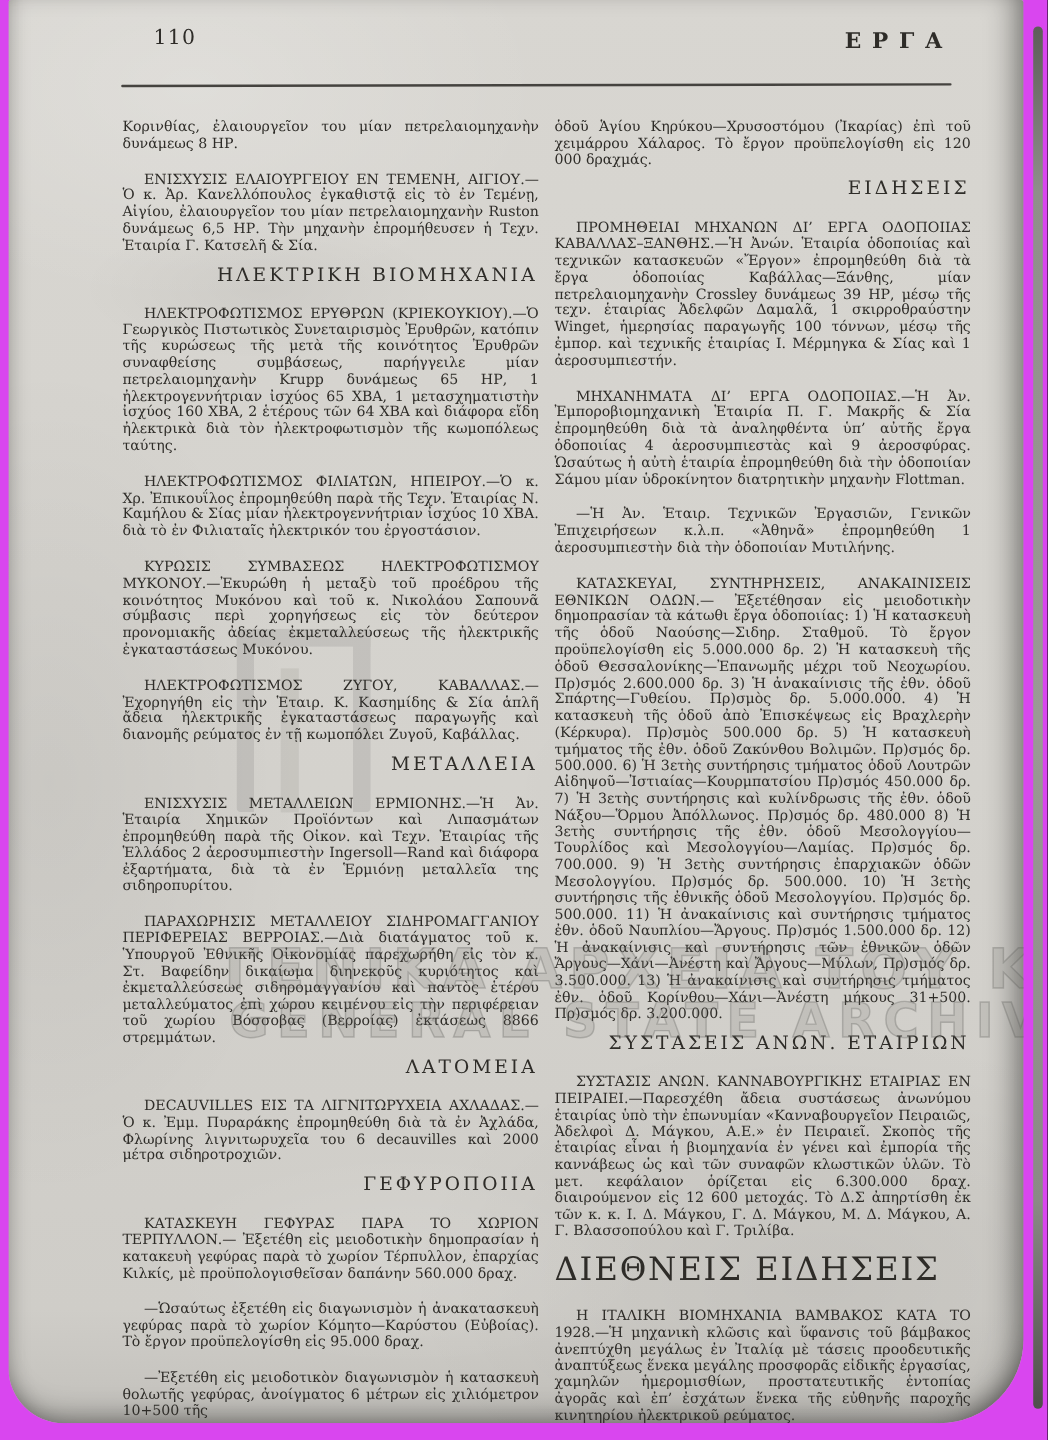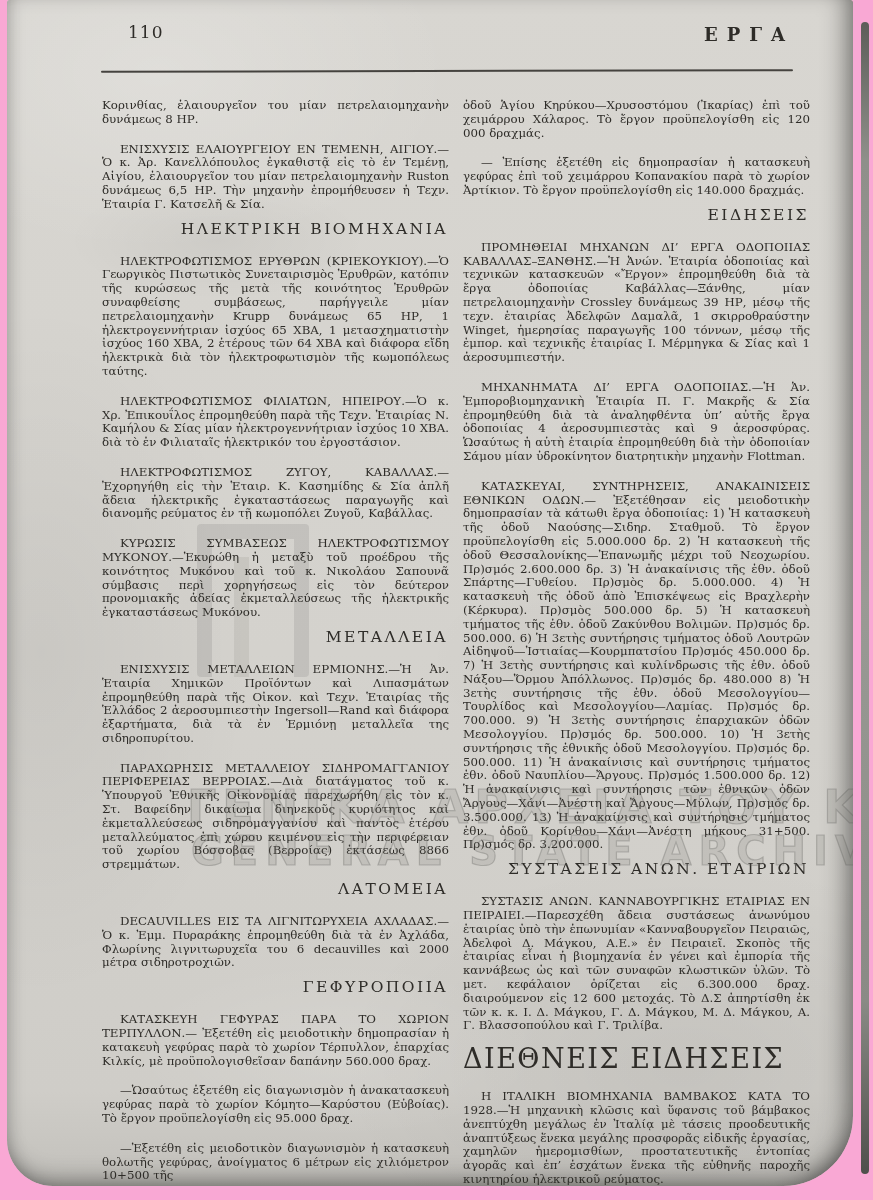--- a/index.html
+++ b/index.html
@@ -1,16 +1,16 @@
 <!DOCTYPE html>
 <html><head>
 <meta charset="utf-8">
 <style>
   html,body{margin:0;padding:0;background:#070707;}
-  #stage{position:relative;width:873px;height:1200px;overflow:hidden;background:#f9a8d4;
+  #stage{position:relative;width:873px;height:1200px;overflow:hidden;background:#d946ef;
          font-family:"DejaVu Serif","Liberation Serif",serif;color:#2e2c28;}
   
   #paper{position:absolute;left:7px;top:0;width:846px;height:1186px;
          background:
            radial-gradient(ellipse 420px 260px at 18% 6%, rgba(255,255,255,.20), rgba(255,255,255,0) 70%),
            radial-gradient(ellipse 500px 300px at 80% 90%, rgba(0,0,0,.05), rgba(0,0,0,0) 70%),
            radial-gradient(ellipse 300px 500px at 4% 55%, rgba(0,0,0,.05), rgba(0,0,0,0) 70%),
            linear-gradient(180deg,#d8d6d1 0%,#d4d2cd 55%,#cfcdc8 92%,#c2c0bb 100%);
          border-radius:2px 2px 70px 46px;
          box-shadow: inset -20px 0 26px -14px rgba(0,0,0,.45),
@@ -20,21 +20,21 @@
   
   #edge-sliver{position:absolute;right:4px;top:22px;width:8px;height:1152px;border-radius:6px;
          background:linear-gradient(180deg,#5d5d59,#8f8f8a 12%,#9a9a95 50%,#8a8a85 85%,#4f4f4b);}
   
   .page-num{position:absolute;left:121px;top:22px;font-size:17px;letter-spacing:1px;}
   .masthead{position:absolute;left:95px;top:24px;width:692px;text-align:right;
             font-size:18px;font-weight:bold;letter-spacing:9px;}
   .rule{position:absolute;left:94px;top:70px;width:692px;height:2px;background:#45433f;
         transform:rotate(-.12deg);border-radius:2px;}
   
-  #columns{position:absolute;left:95px;top:99px;width:708px;display:flex;gap:13px;justify-content:space-between;}
+  #columns{position:absolute;left:95px;top:99px;width:708px;display:flex;gap:13px;}
   .col{width:347px;font-size:11.8px;line-height:13.8px;text-align:justify;}
   .blk-p{text-indent:18px;margin:16px 0 3px;}
   .blk-cont{margin:0 0 3px;}
   .blk-h{text-align:right;text-indent:0;font-size:15.5px;line-height:19px;
          letter-spacing:2.5px;margin:8px 1px 6px;}
   .blk-H{text-align:left;text-indent:0;font-size:27px;line-height:31px;font-weight:normal;
          letter-spacing:1.5px;margin:10px 0 7px;}
   
   #wm{position:absolute;left:0;top:0;width:873px;height:1200px;pointer-events:none;}
   .wm-line{position:absolute;white-space:nowrap;font-family:"DejaVu Sans","Liberation Sans",sans-serif;
@@ -65,38 +65,38 @@
     <div class="masthead">ΕΡΓΑ</div>
     <div class="rule"></div>
 
     <div id="columns">
       <div class="col" id="col-left">
           <div class="blk-cont">Κορινθίας, ἐλαιουργεῖον του μίαν πετρελαιομηχανὴν δυνάμεως 8 ΗΡ.</div>
           <div class="blk-p">ΕΝΙΣΧΥΣΙΣ ΕΛΑΙΟΥΡΓΕΙΟΥ ΕΝ ΤΕΜΕΝΗ, ΑΙΓΙΟΥ.— Ὁ κ. Ἀρ. Κανελλόπουλος ἐγκαθιστᾷ εἰς τὸ ἐν Τεμένῃ, Αἰγίου, ἐλαιουργεῖον του μίαν πετρελαιομηχανὴν Ruston δυνάμεως 6,5 ΗΡ. Τὴν μηχανὴν ἐπρομήθευσεν ἡ Τεχν. Ἑταιρία Γ. Κατσελῆ &amp; Σία.</div>
           <div class="blk-h">ΗΛΕΚΤΡΙΚΗ ΒΙΟΜΗΧΑΝΙΑ</div>
           <div class="blk-p">ΗΛΕΚΤΡΟΦΩΤΙΣΜΟΣ ΕΡΥΘΡΩΝ (ΚΡΙΕΚΟΥΚΙΟΥ).—Ὁ Γεωργικὸς Πιστωτικὸς Συνεταιρισμὸς Ἐρυθρῶν, κατόπιν τῆς κυρώσεως τῆς μετὰ τῆς κοινότητος Ἐρυθρῶν συναφθείσης συμβάσεως, παρήγγειλε μίαν πετρελαιομηχανὴν Krupp δυνάμεως 65 ΗΡ, 1 ἠλεκτρογεννήτριαν ἰσχύος 65 ΧΒΑ, 1 μετασχηματιστὴν ἰσχύος 160 ΧΒΑ, 2 ἑτέρους τῶν 64 ΧΒΑ καὶ διάφορα εἴδη ἠλεκτρικὰ διὰ τὸν ἠλεκτροφωτισμὸν τῆς κωμοπόλεως ταύτης.</div>
           <div class="blk-p">ΗΛΕΚΤΡΟΦΩΤΙΣΜΟΣ ΦΙΛΙΑΤΩΝ, ΗΠΕΙΡΟΥ.—Ὁ κ. Χρ. Ἐπικουΐλος ἐπρομηθεύθη παρὰ τῆς Τεχν. Ἑταιρίας Ν. Καμήλου &amp; Σίας μίαν ἠλεκτρογεννήτριαν ἰσχύος 10 ΧΒΑ. διὰ τὸ ἐν Φιλιαταῖς ἠλεκτρικόν του ἐργοστάσιον.</div>
+          <div class="blk-p">ΚΥΡΩΣΙΣ ΣΥΜΒΑΣΕΩΣ ΗΛΕΚΤΡΟΦΩΤΙΣΜΟΥ ΜΥΚΟΝΟΥ.—Ἐκυρώθη ἡ μεταξὺ τοῦ προέδρου τῆς κοινότητος Μυκόνου καὶ τοῦ κ. Νικολάου Σαπουνᾶ σύμβασις περὶ χορηγήσεως εἰς τὸν δεύτερον προνομιακῆς ἀδείας ἐκμεταλλεύσεως τῆς ἠλεκτρικῆς ἐγκαταστάσεως Μυκόνου.</div>
           <div class="blk-p">ΗΛΕΚΤΡΟΦΩΤΙΣΜΟΣ ΖΥΓΟΥ, ΚΑΒΑΛΛΑΣ.— Ἐχορηγήθη εἰς τὴν Ἑταιρ. Κ. Κασημίδης &amp; Σία ἁπλῆ ἄδεια ἠλεκτρικῆς ἐγκαταστάσεως παραγωγῆς καὶ διανομῆς ρεύματος ἐν τῇ κωμοπόλει Ζυγοῦ, Καβάλλας.</div>
-          <div class="blk-p">ΚΥΡΩΣΙΣ ΣΥΜΒΑΣΕΩΣ ΗΛΕΚΤΡΟΦΩΤΙΣΜΟΥ ΜΥΚΟΝΟΥ.—Ἐκυρώθη ἡ μεταξὺ τοῦ προέδρου τῆς κοινότητος Μυκόνου καὶ τοῦ κ. Νικολάου Σαπουνᾶ σύμβασις περὶ χορηγήσεως εἰς τὸν δεύτερον προνομιακῆς ἀδείας ἐκμεταλλεύσεως τῆς ἠλεκτρικῆς ἐγκαταστάσεως Μυκόνου.</div>
           <div class="blk-h">ΜΕΤΑΛΛΕΙΑ</div>
           <div class="blk-p">ΕΝΙΣΧΥΣΙΣ ΜΕΤΑΛΛΕΙΩΝ ΕΡΜΙΟΝΗΣ.—Ἡ Ἀν. Ἑταιρία Χημικῶν Προϊόντων καὶ Λιπασμάτων ἐπρομηθεύθη παρὰ τῆς Οἰκον. καὶ Τεχν. Ἑταιρίας τῆς Ἑλλάδος 2 ἀεροσυμπιεστὴν Ingersoll—Rand καὶ διάφορα ἐξαρτήματα, διὰ τὰ ἐν Ἑρμιόνῃ μεταλλεῖα της σιδηροπυρίτου.</div>
           <div class="blk-p">ΠΑΡΑΧΩΡΗΣΙΣ ΜΕΤΑΛΛΕΙΟΥ ΣΙΔΗΡΟΜΑΓΓΑΝΙΟΥ ΠΕΡΙΦΕΡΕΙΑΣ ΒΕΡΡΟΙΑΣ.—Διὰ διατάγματος τοῦ κ. Ὑπουργοῦ Ἐθνικῆς Οἰκονομίας παρεχωρήθη εἰς τὸν κ. Στ. Βαφείδην δικαίωμα διηνεκοῦς κυριότητος καὶ ἐκμεταλλεύσεως σιδηρομαγγανίου καὶ παντὸς ἑτέρου μεταλλεύματος ἐπὶ χώρου κειμένου εἰς τὴν περιφέρειαν τοῦ χωρίου Βόσσοβας (Βερροίας) ἐκτάσεως 8866 στρεμμάτων.</div>
           <div class="blk-h">ΛΑΤΟΜΕΙΑ</div>
           <div class="blk-p">DECAUVILLES ΕΙΣ ΤΑ ΛΙΓΝΙΤΩΡΥΧΕΙΑ ΑΧΛΑΔΑΣ.— Ὁ κ. Ἐμμ. Πυραράκης ἐπρομηθεύθη διὰ τὰ ἐν Ἀχλάδα, Φλωρίνης λιγνιτωρυχεῖα του 6 decauvilles καὶ 2000 μέτρα σιδηροτροχιῶν.</div>
           <div class="blk-h">ΓΕΦΥΡΟΠΟΙΙΑ</div>
           <div class="blk-p">ΚΑΤΑΣΚΕΥΗ ΓΕΦΥΡΑΣ ΠΑΡΑ ΤΟ ΧΩΡΙΟΝ ΤΕΡΠΥΛΛΟΝ.— Ἐξετέθη εἰς μειοδοτικὴν δημοπρασίαν ἡ κατακευὴ γεφύρας παρὰ τὸ χωρίον Τέρπυλλον, ἐπαρχίας Κιλκίς, μὲ προϋπολογισθεῖσαν δαπάνην 560.000 δραχ.</div>
           <div class="blk-p">—Ὡσαύτως ἐξετέθη εἰς διαγωνισμὸν ἡ ἀνακατασκευὴ γεφύρας παρὰ τὸ χωρίον Κόμητο—Καρύστου (Εὐβοίας). Τὸ ἔργον προϋπελογίσθη εἰς 95.000 δραχ.</div>
           <div class="blk-p">—Ἐξετέθη εἰς μειοδοτικὸν διαγωνισμὸν ἡ κατασκευὴ θολωτῆς γεφύρας, ἀνοίγματος 6 μέτρων εἰς χιλιόμετρον 10+500 τῆς</div>
         </div>
       <div class="col" id="col-right">
           <div class="blk-cont">ὁδοῦ Ἁγίου Κηρύκου—Χρυσοστόμου (Ἰκαρίας) ἐπὶ τοῦ χειμάρρου Χάλαρος. Τὸ ἔργον προϋπελογίσθη εἰς 120 000 δραχμάς.</div>
-          <div class="blk-p">— Ἐπίσης ἐξετέθη εἰς δημοπρασίαν ἡ κατασκευὴ γεφύρας ἐπὶ τοῦ χειμάρρου Κοπανακίου παρὰ τὸ χωρίον Ἀρτίκιον. Τὸ ἔργον προϋπελογίσθη εἰς 140.000 δραχμάς.</div>
           <div class="blk-h">ΕΙΔΗΣΕΙΣ</div>
           <div class="blk-p">ΠΡΟΜΗΘΕΙΑΙ ΜΗΧΑΝΩΝ ΔΙ’ ΕΡΓΑ ΟΔΟΠΟΙΙΑΣ ΚΑΒΑΛΛΑΣ–ΞΑΝΘΗΣ.—Ἡ Ἀνών. Ἑταιρία ὁδοποιίας καὶ τεχνικῶν κατασκευῶν «Ἔργον» ἐπρομηθεύθη διὰ τὰ ἔργα ὁδοποιίας Καβάλλας—Ξάνθης, μίαν πετρελαιομηχανὴν Crossley δυνάμεως 39 ΗΡ, μέσῳ τῆς τεχν. ἑταιρίας Ἀδελφῶν Δαμαλᾶ, 1 σκιρροθραύστην Winget, ἡμερησίας παραγωγῆς 100 τόννων, μέσῳ τῆς ἐμπορ. καὶ τεχνικῆς ἑταιρίας Ι. Μέρμηγκα &amp; Σίας καὶ 1 ἀεροσυμπιεστήν.</div>
           <div class="blk-p">ΜΗΧΑΝΗΜΑΤΑ ΔΙ’ ΕΡΓΑ ΟΔΟΠΟΙΙΑΣ.—Ἡ Ἀν. Ἐμποροβιομηχανικὴ Ἑταιρία Π. Γ. Μακρῆς &amp; Σία ἐπρομηθεύθη διὰ τὰ ἀναληφθέντα ὑπ’ αὐτῆς ἔργα ὁδοποιίας 4 ἀεροσυμπιεστὰς καὶ 9 ἀεροσφύρας. Ὡσαύτως ἡ αὐτὴ ἑταιρία ἐπρομηθεύθη διὰ τὴν ὁδοποιίαν Σάμου μίαν ὑδροκίνητον διατρητικὴν μηχανὴν Flottman.</div>
+          <div class="blk-p">—Ἡ Ἀν. Ἑταιρ. Τεχνικῶν Ἐργασιῶν, Γενικῶν Ἐπιχειρήσεων κ.λ.π. «Ἀθηνᾶ» ἐπρομηθεύθη 1 ἀεροσυμπιεστὴν διὰ τὴν ὁδοποιίαν Μυτιλήνης.</div>
           <div class="blk-p">ΚΑΤΑΣΚΕΥΑΙ, ΣΥΝΤΗΡΗΣΕΙΣ, ΑΝΑΚΑΙΝΙΣΕΙΣ ΕΘΝΙΚΩΝ ΟΔΩΝ.— Ἐξετέθησαν εἰς μειοδοτικὴν δημοπρασίαν τὰ κάτωθι ἔργα ὁδοποιίας: 1) Ἡ κατασκευὴ τῆς ὁδοῦ Ναούσης—Σιδηρ. Σταθμοῦ. Τὸ ἔργον προϋπελογίσθη εἰς 5.000.000 δρ. 2) Ἡ κατασκευὴ τῆς ὁδοῦ Θεσσαλονίκης—Ἐπανωμῆς μέχρι τοῦ Νεοχωρίου. Πρ)σμός 2.600.000 δρ. 3) Ἡ ἀνακαίνισις τῆς ἐθν. ὁδοῦ Σπάρτης—Γυθείου. Πρ)σμὸς δρ. 5.000.000. 4) Ἡ κατασκευὴ τῆς ὁδοῦ ἀπὸ Ἐπισκέψεως εἰς Βραχλερὴν (Κέρκυρα). Πρ)σμὸς 500.000 δρ. 5) Ἡ κατασκευὴ τμήματος τῆς ἐθν. ὁδοῦ Ζακύνθου Βολιμῶν. Πρ)σμός δρ. 500.000. 6) Ἡ 3ετὴς συντήρησις τμήματος ὁδοῦ Λουτρῶν Αἰδηψοῦ—Ἰστιαίας—Κουρμπατσίου Πρ)σμός 450.000 δρ. 7) Ἡ 3ετὴς συντήρησις καὶ κυλίνδρωσις τῆς ἐθν. ὁδοῦ Νάξου—Ὅρμου Ἀπόλλωνος. Πρ)σμός δρ. 480.000 8) Ἡ 3ετὴς συντήρησις τῆς ἐθν. ὁδοῦ Μεσολογγίου—Τουρλίδος καὶ Μεσολογγίου—Λαμίας. Πρ)σμός δρ. 700.000. 9) Ἡ 3ετὴς συντήρησις ἐπαρχιακῶν ὁδῶν Μεσολογγίου. Πρ)σμός δρ. 500.000. 10) Ἡ 3ετὴς συντήρησις τῆς ἐθνικῆς ὁδοῦ Μεσολογγίου. Πρ)σμός δρ. 500.000. 11) Ἡ ἀνακαίνισις καὶ συντήρησις τμήματος ἐθν. ὁδοῦ Ναυπλίου—Ἄργους. Πρ)σμός 1.500.000 δρ. 12) Ἡ ἀνακαίνισις καὶ συντήρησις τῶν ἐθνικῶν ὁδῶν Ἄργους—Χάνι—Ἀνέστη καὶ Ἄργους—Μύλων, Πρ)σμός δρ. 3.500.000. 13) Ἡ ἀνακαίνισις καὶ συντήρησις τμήματος ἐθν. ὁδοῦ Κορίνθου—Χάνι—Ἀνέστη μήκους 31+500. Πρ)σμός δρ. 3.200.000.</div>
           <div class="blk-h">ΣΥΣΤΑΣΕΙΣ ΑΝΩΝ. ΕΤΑΙΡΙΩΝ</div>
           <div class="blk-p">ΣΥΣΤΑΣΙΣ ΑΝΩΝ. ΚΑΝΝΑΒΟΥΡΓΙΚΗΣ ΕΤΑΙΡΙΑΣ ΕΝ ΠΕΙΡΑΙΕΙ.—Παρεσχέθη ἄδεια συστάσεως ἀνωνύμου ἑταιρίας ὑπὸ τὴν ἐπωνυμίαν «Κανναβουργεῖον Πειραιῶς, Ἀδελφοὶ Δ. Μάγκου, Α.Ε.» ἐν Πειραιεῖ. Σκοπὸς τῆς ἑταιρίας εἶναι ἡ βιομηχανία ἐν γένει καὶ ἐμπορία τῆς καννάβεως ὡς καὶ τῶν συναφῶν κλωστικῶν ὑλῶν. Τὸ μετ. κεφάλαιον ὁρίζεται εἰς 6.300.000 δραχ. διαιρούμενον εἰς 12 600 μετοχάς. Τὸ Δ.Σ ἀπηρτίσθη ἐκ τῶν κ. κ. Ι. Δ. Μάγκου, Γ. Δ. Μάγκου, Μ. Δ. Μάγκου, Α. Γ. Βλασσοπούλου καὶ Γ. Τριλίβα.</div>
           <div class="blk-H">ΔΙΕΘΝΕΙΣ ΕΙΔΗΣΕΙΣ</div>
           <div class="blk-p">Η ΙΤΑΛΙΚΗ ΒΙΟΜΗΧΑΝΙΑ ΒΑΜΒΑΚΟΣ ΚΑΤΑ ΤΟ 1928.—Ἡ μηχανικὴ κλῶσις καὶ ὕφανσις τοῦ βάμβακος ἀνεπτύχθη μεγάλως ἐν Ἰταλίᾳ μὲ τάσεις προοδευτικῆς ἀναπτύξεως ἕνεκα μεγάλης προσφορᾶς εἰδικῆς ἐργασίας, χαμηλῶν ἡμερομισθίων, προστατευτικῆς ἐντοπίας ἀγορᾶς καὶ ἐπ’ ἐσχάτων ἕνεκα τῆς εὐθηνῆς παροχῆς κινητηρίου ἠλεκτρικοῦ ρεύματος.</div>
         </div>
     </div>
 
     <div id="wm">
       <div class="wm-emblem"></div>

